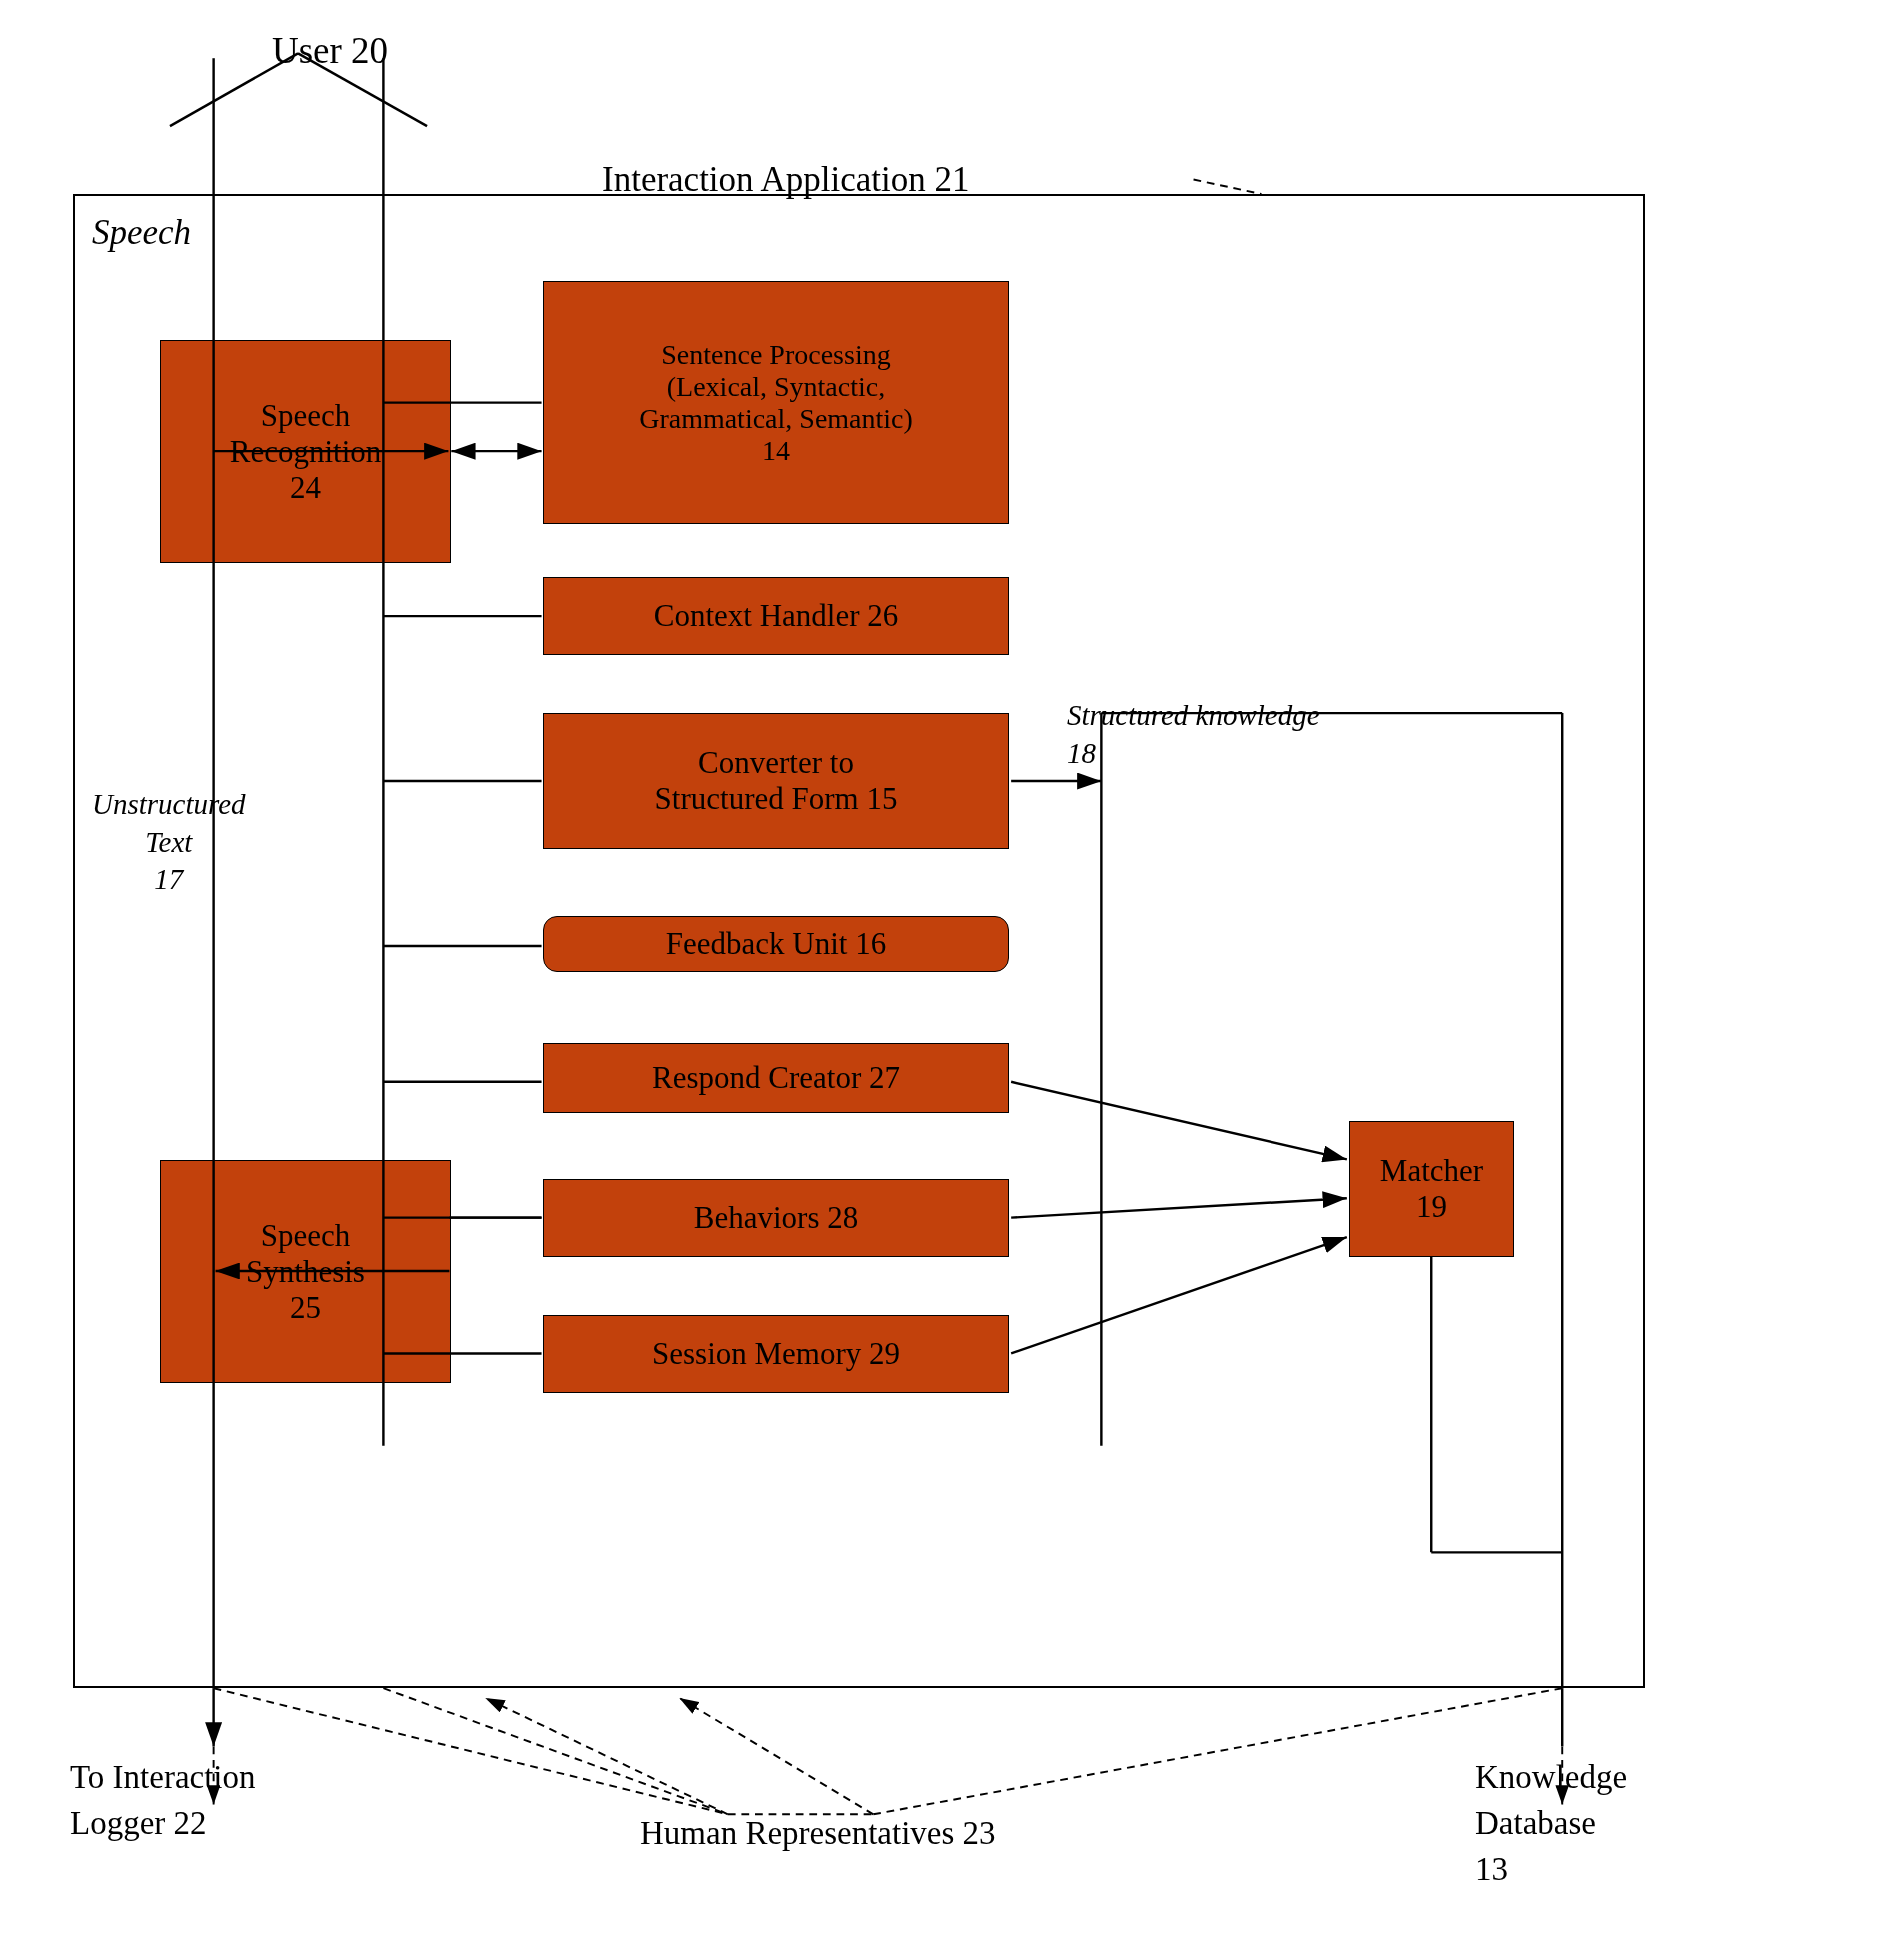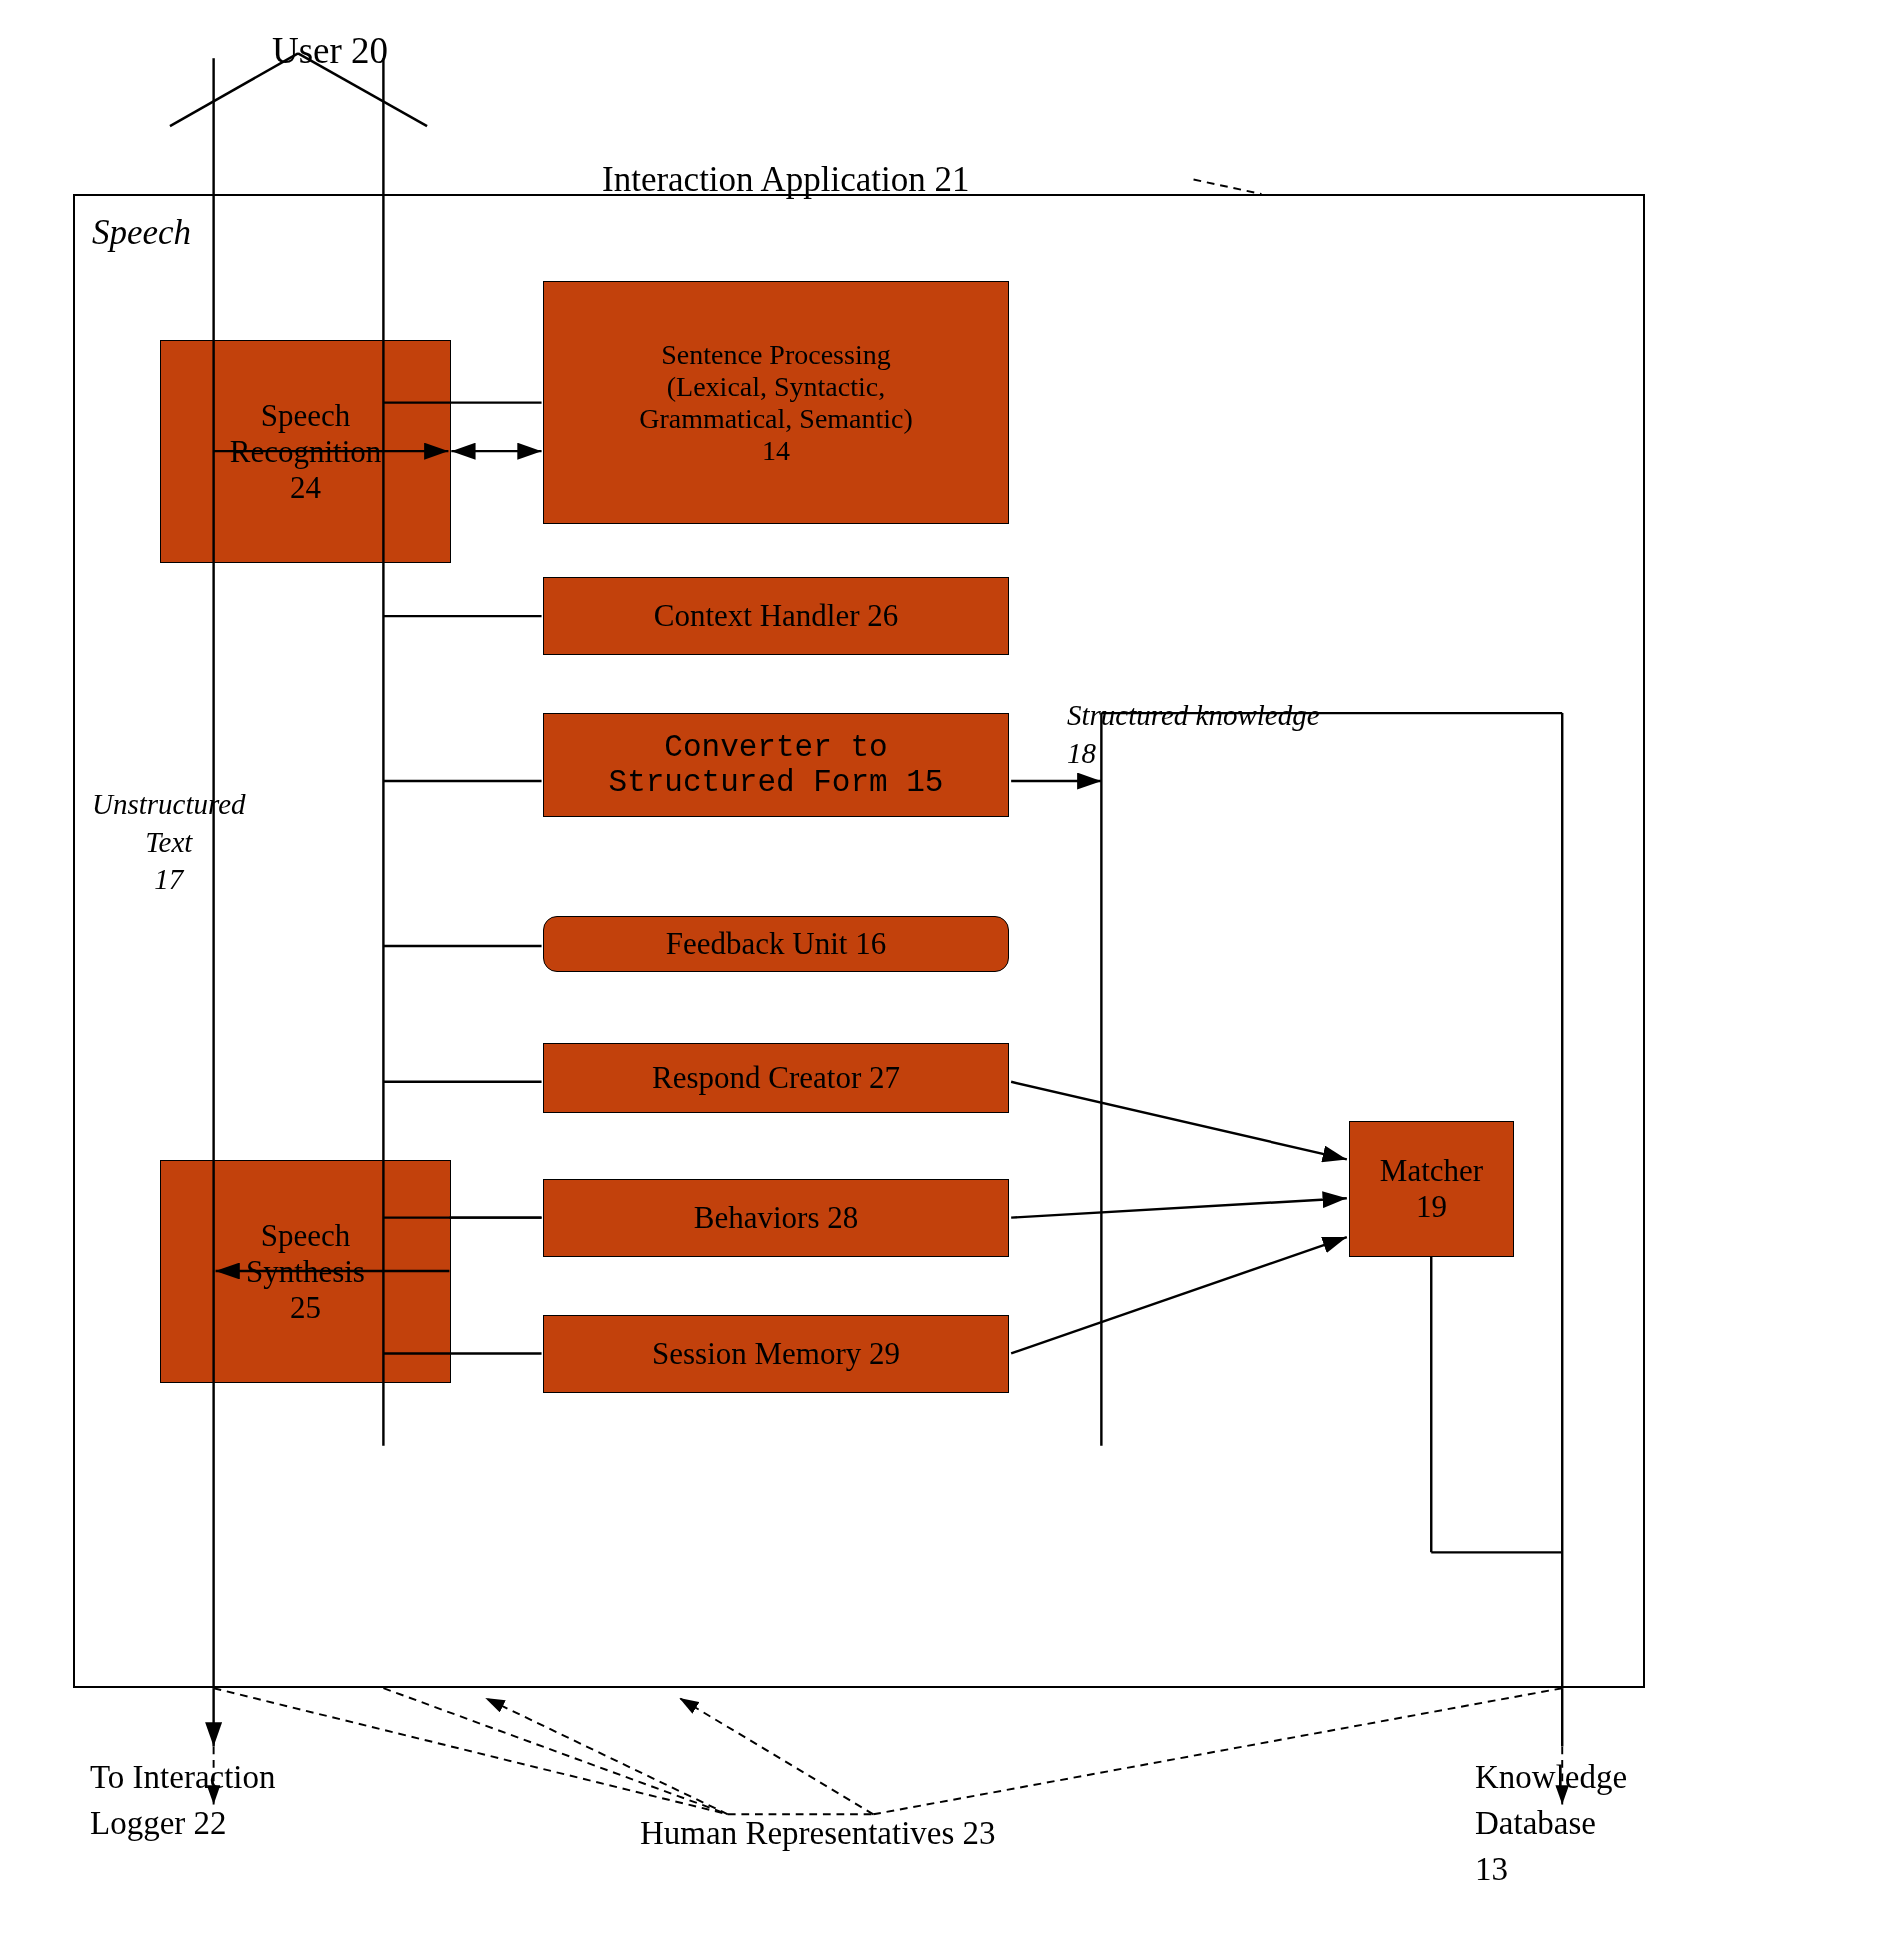--- a/index.html
+++ b/index.html
@@ -73,22 +73,21 @@
     .box-context-handler {
       top: 577px;
       left: 543px;
       width: 466px;
       height: 78px;
     }
     .box-converter {
       top: 713px;
       left: 543px;
       width: 466px;
-      height: 104px;
-      font-family: Liberation Mono, monospace;
+      height: 136px;
     }
     .box-feedback {
       top: 916px;
       left: 543px;
       width: 466px;
       height: 56px;
       border-radius: 14px;
     }
     .box-respond-creator {
       top: 1043px;
@@ -135,21 +134,21 @@
       top: 697px;
       left: 1067px;
       font-size: 29px;
       font-style: italic;
       line-height: 1.3;
     }
     
     .label-interaction-logger {
       position: absolute;
       top: 1754px;
-      left: 90px;
+      left: 70px;
       font-size: 33px;
       line-height: 1.4;
     }
     .label-human-rep {
       position: absolute;
       top: 1815px;
       left: 640px;
       font-size: 33px;
     }
     .label-knowledge-db {

